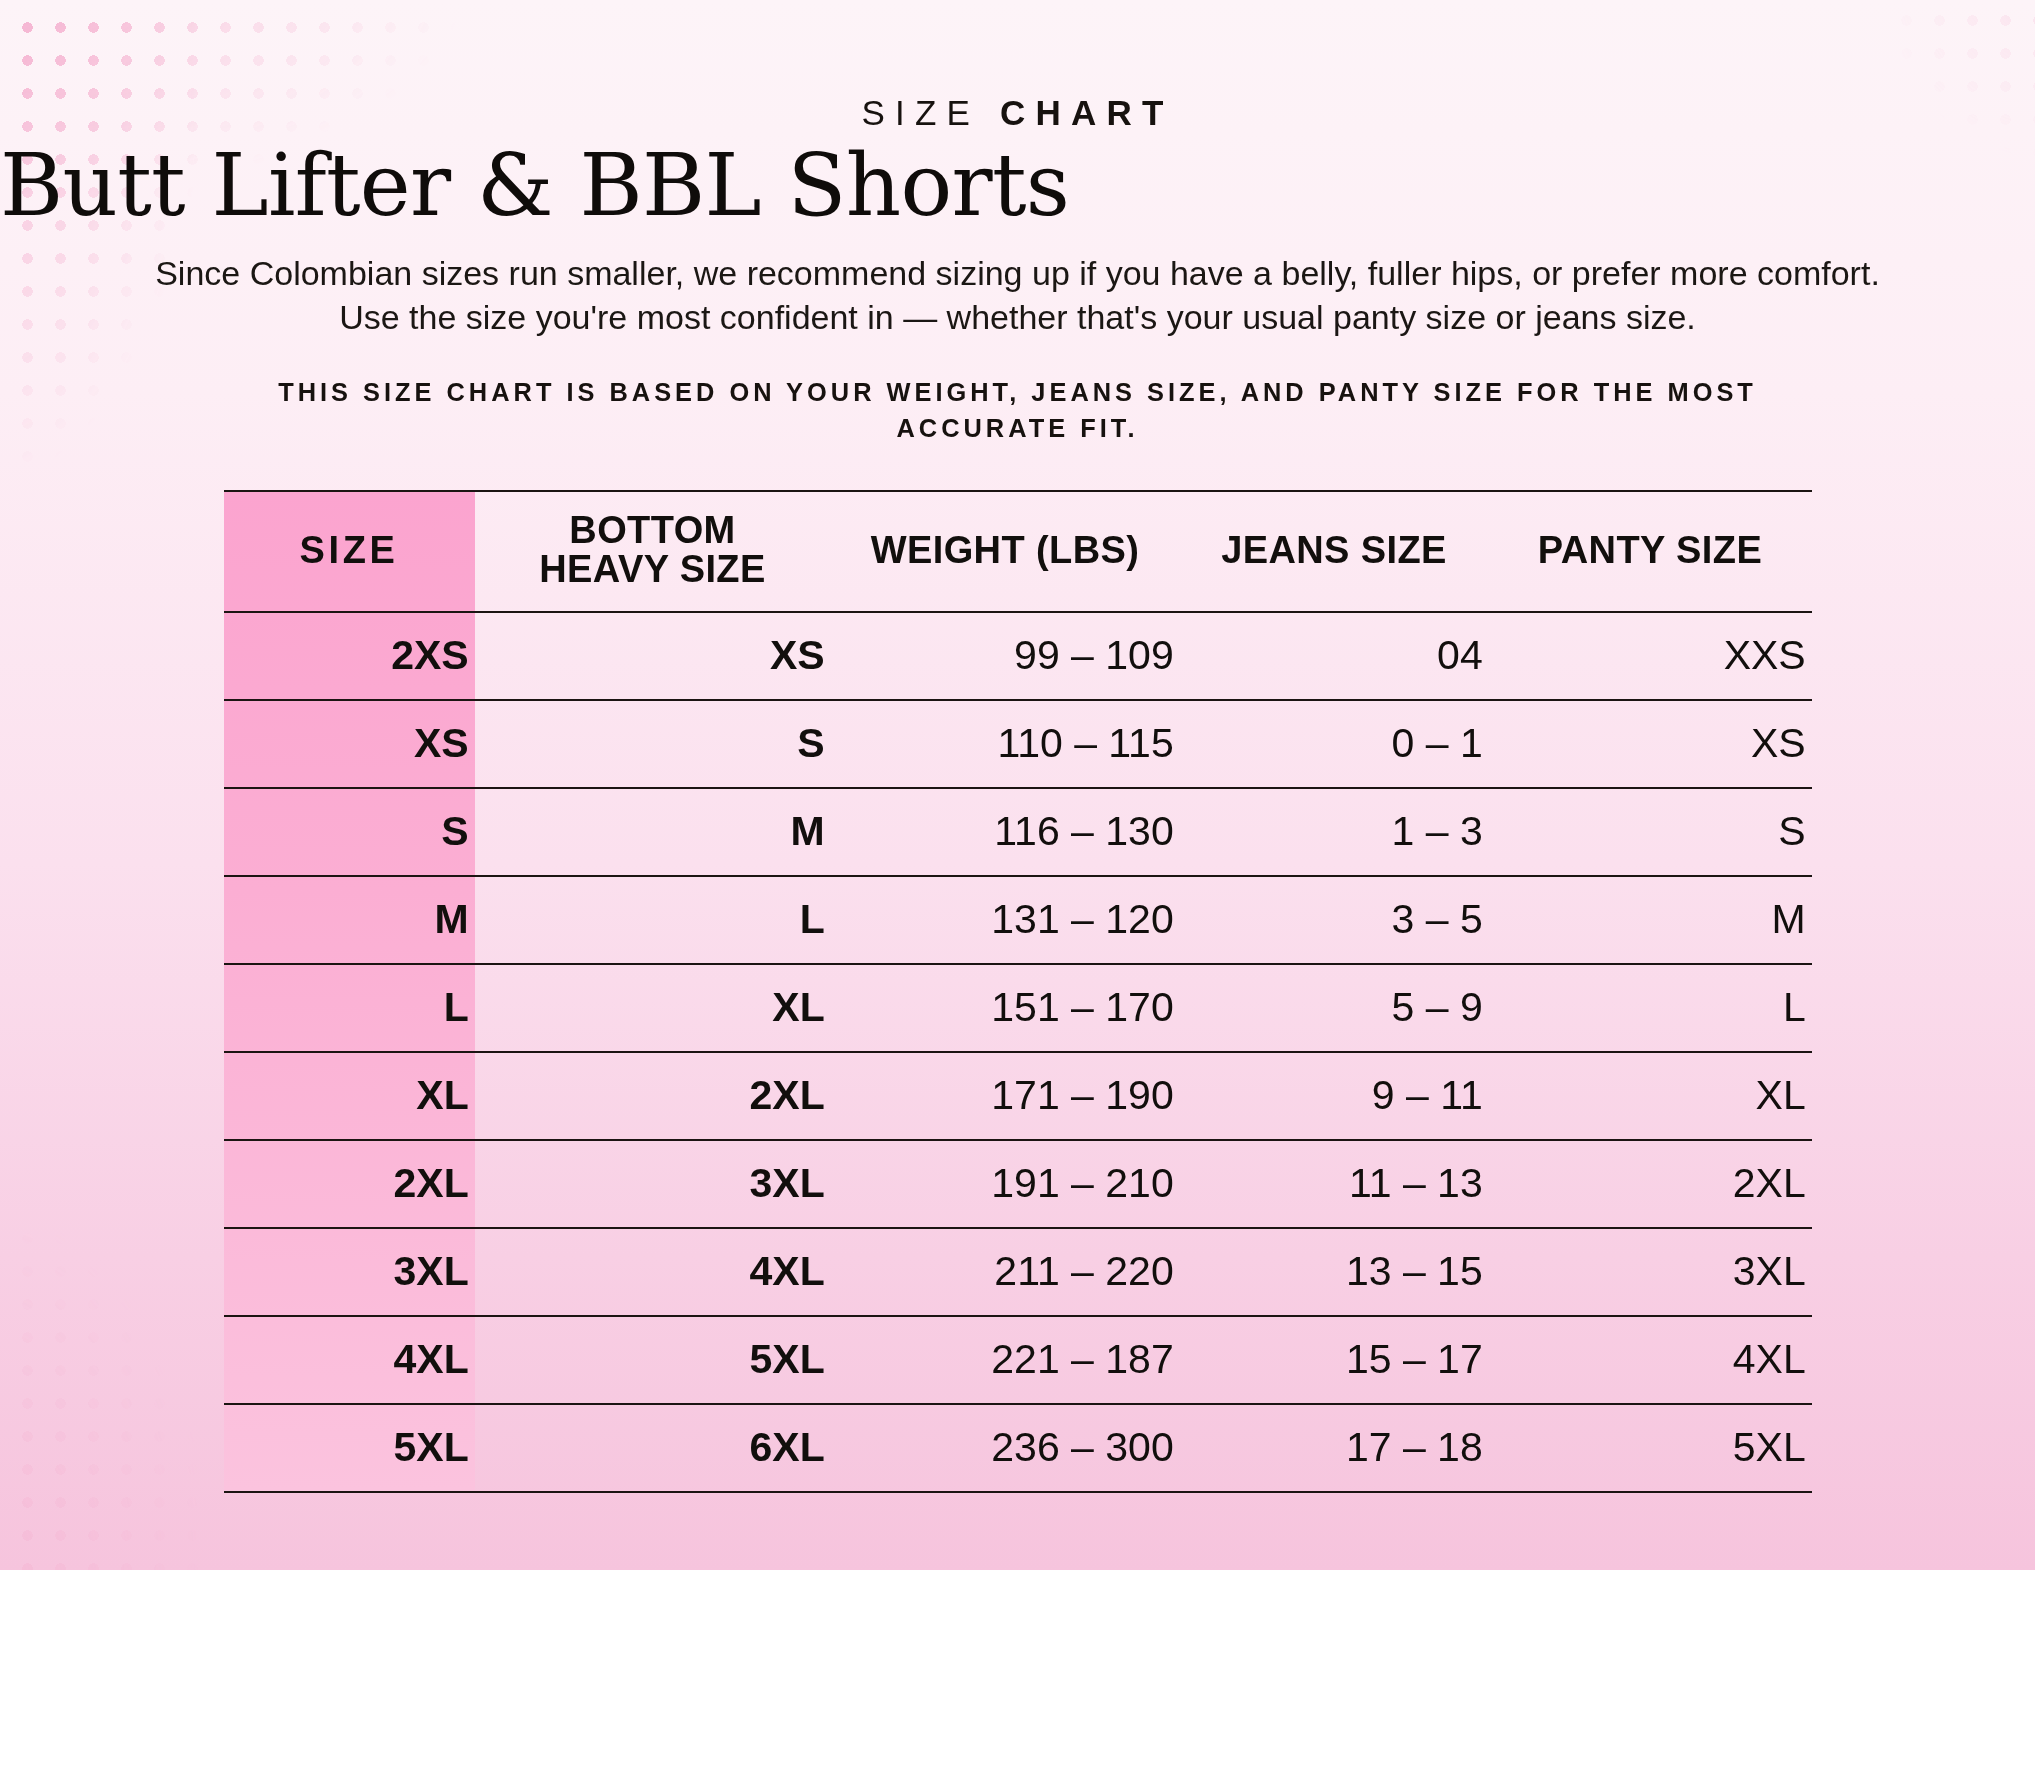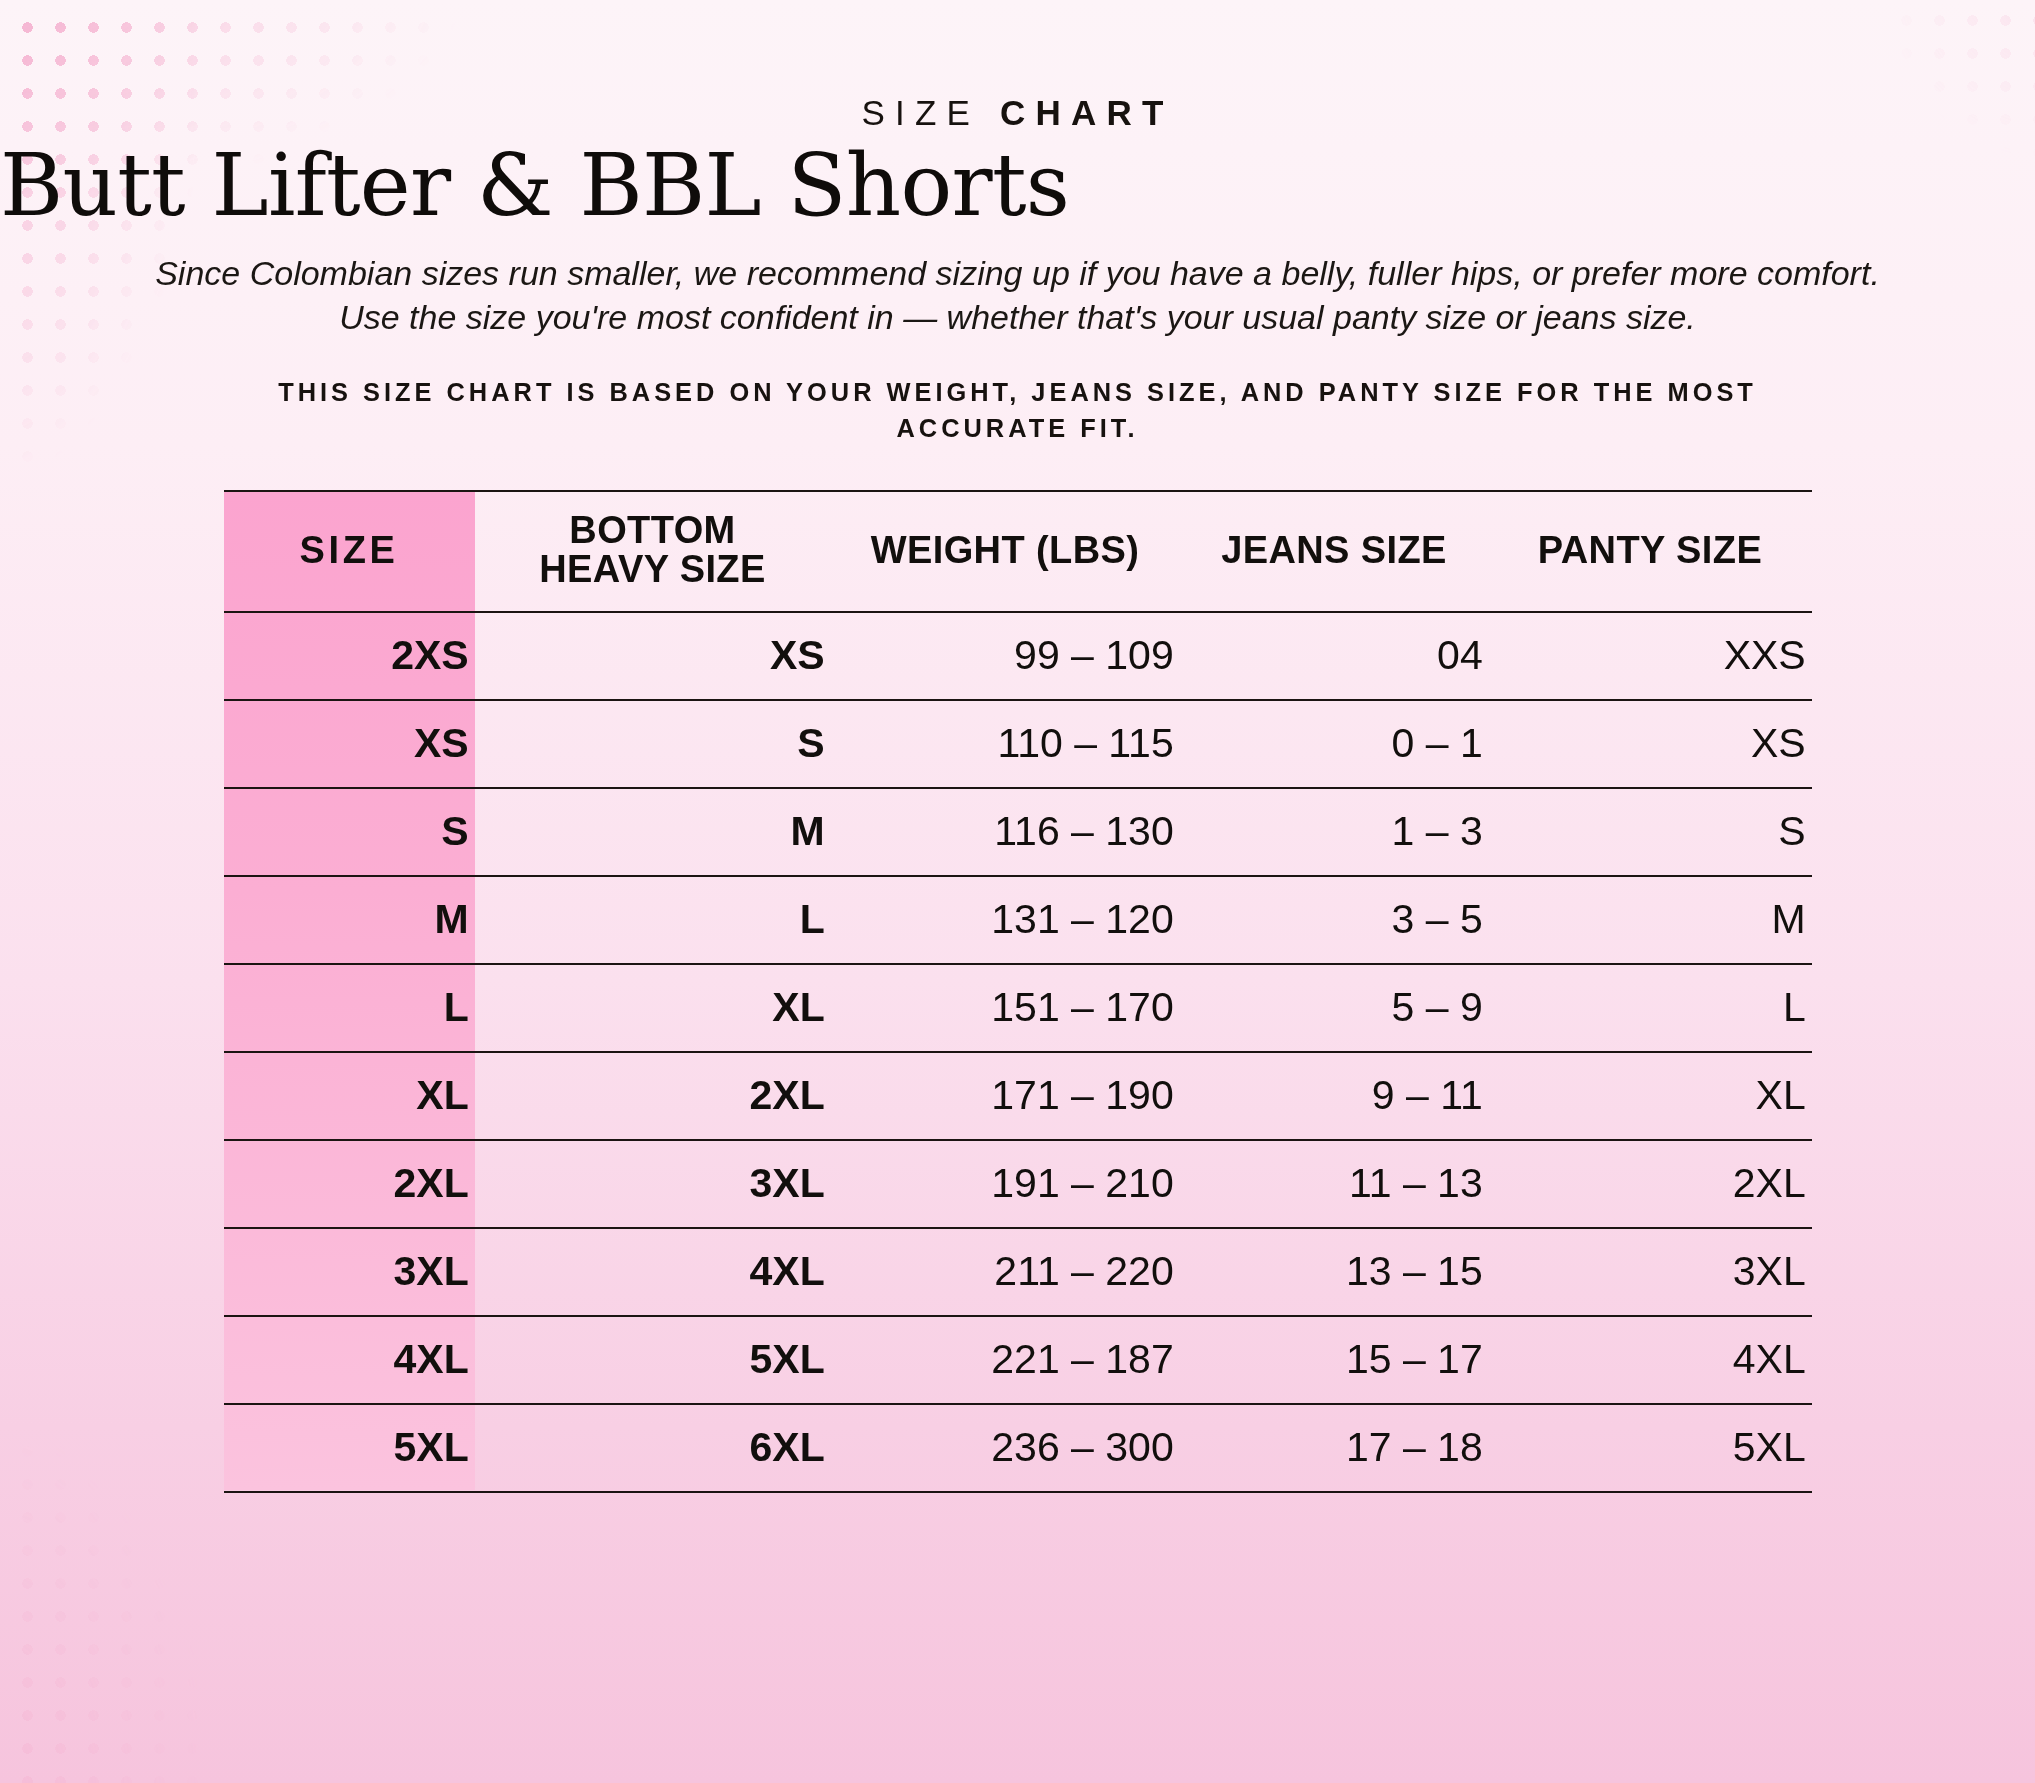--- a/index.html
+++ b/index.html
@@ -9,21 +9,21 @@
   body {
     width: 2035px;
     height: 1783px;
     font-family: "Liberation Sans", sans-serif;
     background: #ffffff;
     overflow: hidden;
   }
   .page {
     position: relative;
     width: 2035px;
-    height: 1783px;
+    height: 1570px;
     background:
       linear-gradient(to bottom, #fdf4f8 0%, #fdeef5 25%, #fbe0ee 55%, #f8cfe4 80%, #f6c4dd 100%);
     overflow: hidden;
   }
   
   .dots {
     position: absolute;
     pointer-events: none;
     background-image: radial-gradient(#f4a9cb 22%, transparent 23%);
     background-size: 33px 33px;
@@ -98,21 +98,20 @@
   }
 
   .lede {
     width: 1745px;
     margin: 17px auto;
     text-align: center;
     font-size: 34px;
     line-height: 1.30;
     color: #1b1714;
     font-weight: 400;
-    font-style: italic;
   }
 
   .subnote {
     width: 1599px;
     margin: 35px auto 0 auto;
     text-align: center;
     font-size: 25.4px;
     line-height: 1.42;
     letter-spacing: 4px;
     font-weight: 700;

